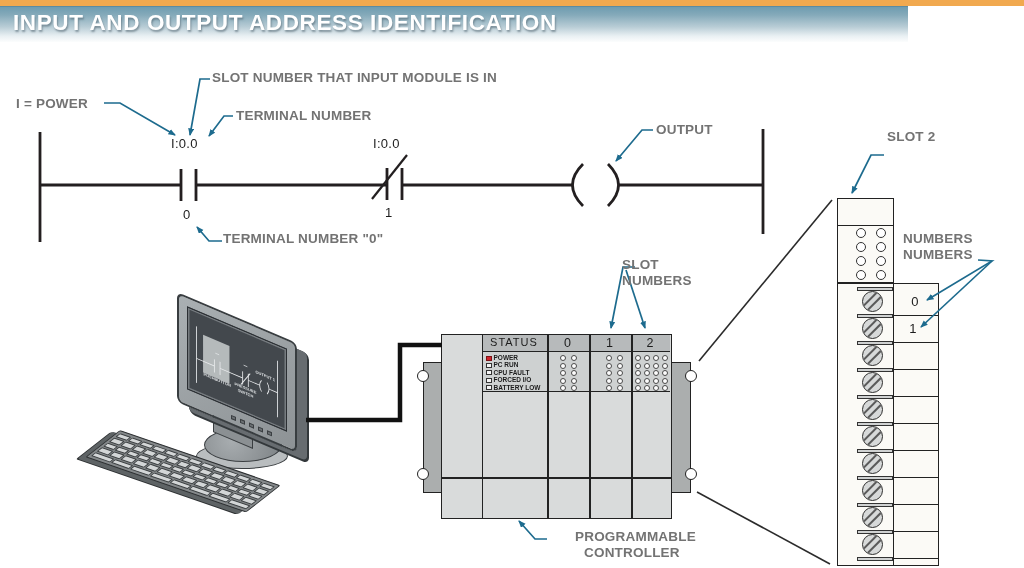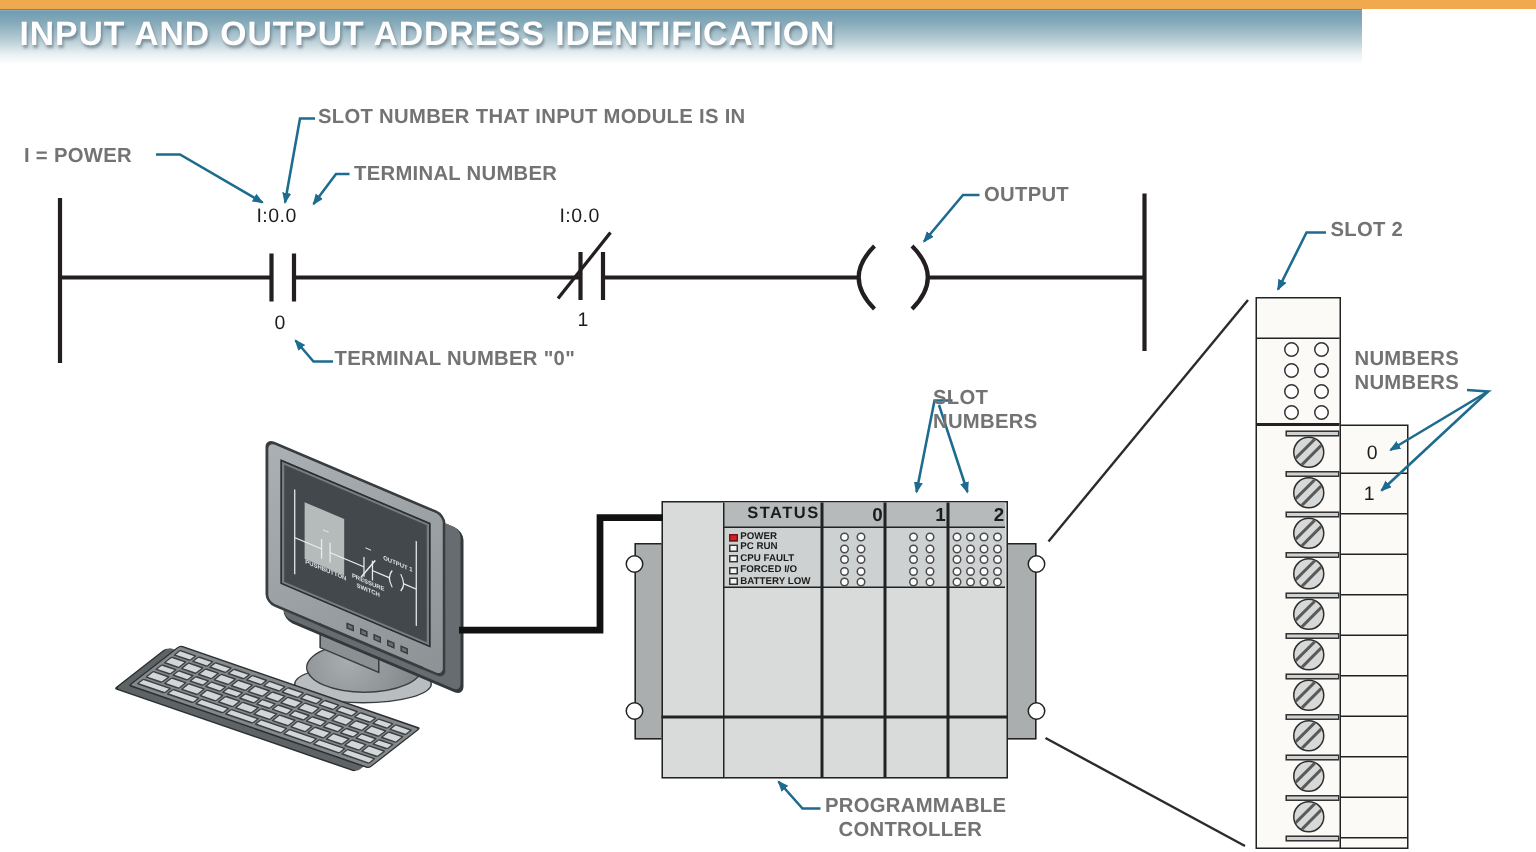--- a/index.html
+++ b/index.html
@@ -18,40 +18,40 @@
 
   
   .lbl{position:absolute;color:#737373;font-size:13.5px;font-weight:700;letter-spacing:.2px;line-height:16px;white-space:nowrap;z-index:5}
   .addr{position:absolute;color:#1c1c1c;font-size:13px;font-weight:500;letter-spacing:.3px;white-space:nowrap;z-index:5}
   .t-input{left:16px;top:96px}
   .t-slotnum{left:212px;top:70px}
   .t-termnum{left:236px;top:108px}
   .t-tn0{left:223px;top:231px}
   .t-output{left:656px;top:122px}
   .t-slotnums{left:622px;top:257px}
-  .t-prog{left:550px;top:529px}
+  .t-prog{left:575px;top:529px}
   .t-prog .l2{margin-left:9px}
-  .t-slot2{left:887px;top:145px}
+  .t-slot2{left:887px;top:129px}
   .t-termnums{left:903px;top:231px}
   .addr1{left:171px;top:136px}
   .addr2{left:373px;top:136px}
   .tnum0{left:183px;top:207px}
   .tnum1{left:385px;top:205px}
   .mod0{left:905px;top:294px;width:20px;text-align:center;font-size:13px}
   .mod1{left:903px;top:321px;width:20px;text-align:center;font-size:13px}
 
   
   .plc-tab{position:absolute;background:#abaeae;border:1.5px solid #222;z-index:1}
   .tab-l{left:423px;top:362px;width:19px;height:131px}
   .tab-r{left:669.5px;top:362px;width:21px;height:131px}
   .notch{position:absolute;width:12px;height:12px;border-radius:50%;background:#fff;border:1.5px solid #222;z-index:2}
   .plc-body{position:absolute;left:440.5px;top:334px;width:231px;height:185px;background:#d9dbdb;border:1.5px solid #222;z-index:2}
   .col-line{position:absolute;top:0;width:1.5px;height:100%;background:#222}
   .plc-hdr{position:absolute;left:40px;top:0;width:188px;height:17px;background:#b7babb;border-bottom:1.2px solid #222}
-  .hdr-cell{position:absolute;top:1px;text-align:right;color:#1c1c1c;font-weight:700}
+  .hdr-cell{position:absolute;top:1px;text-align:center;color:#1c1c1c;font-weight:400}
   .hc-status{left:0;width:65px;font-size:11px;letter-spacing:1px}
   .hc-0{left:65px;width:42px;font-size:12.5px}
   .hc-1{left:107px;width:42px;font-size:12.5px}
   .hc-2{left:149px;width:39px;font-size:12.5px}
   .led-strip{position:absolute;left:40px;top:17px;width:188px;height:40px;background:#ced1d1;border-bottom:1.5px solid #222}
   .bottom-line{position:absolute;left:-1px;top:142px;width:231px;height:1.5px;background:#222}
   #status-list{position:absolute;left:44px;top:19.5px;width:60px}
   .st-row{display:flex;align-items:center;height:7.4px}
   .chk{width:6px;height:5px;border:.8px solid #333;background:#f4f4f4;margin-right:2px;flex:0 0 auto}
   .chk.on{background:#d0222a;border-color:#7c1014}

